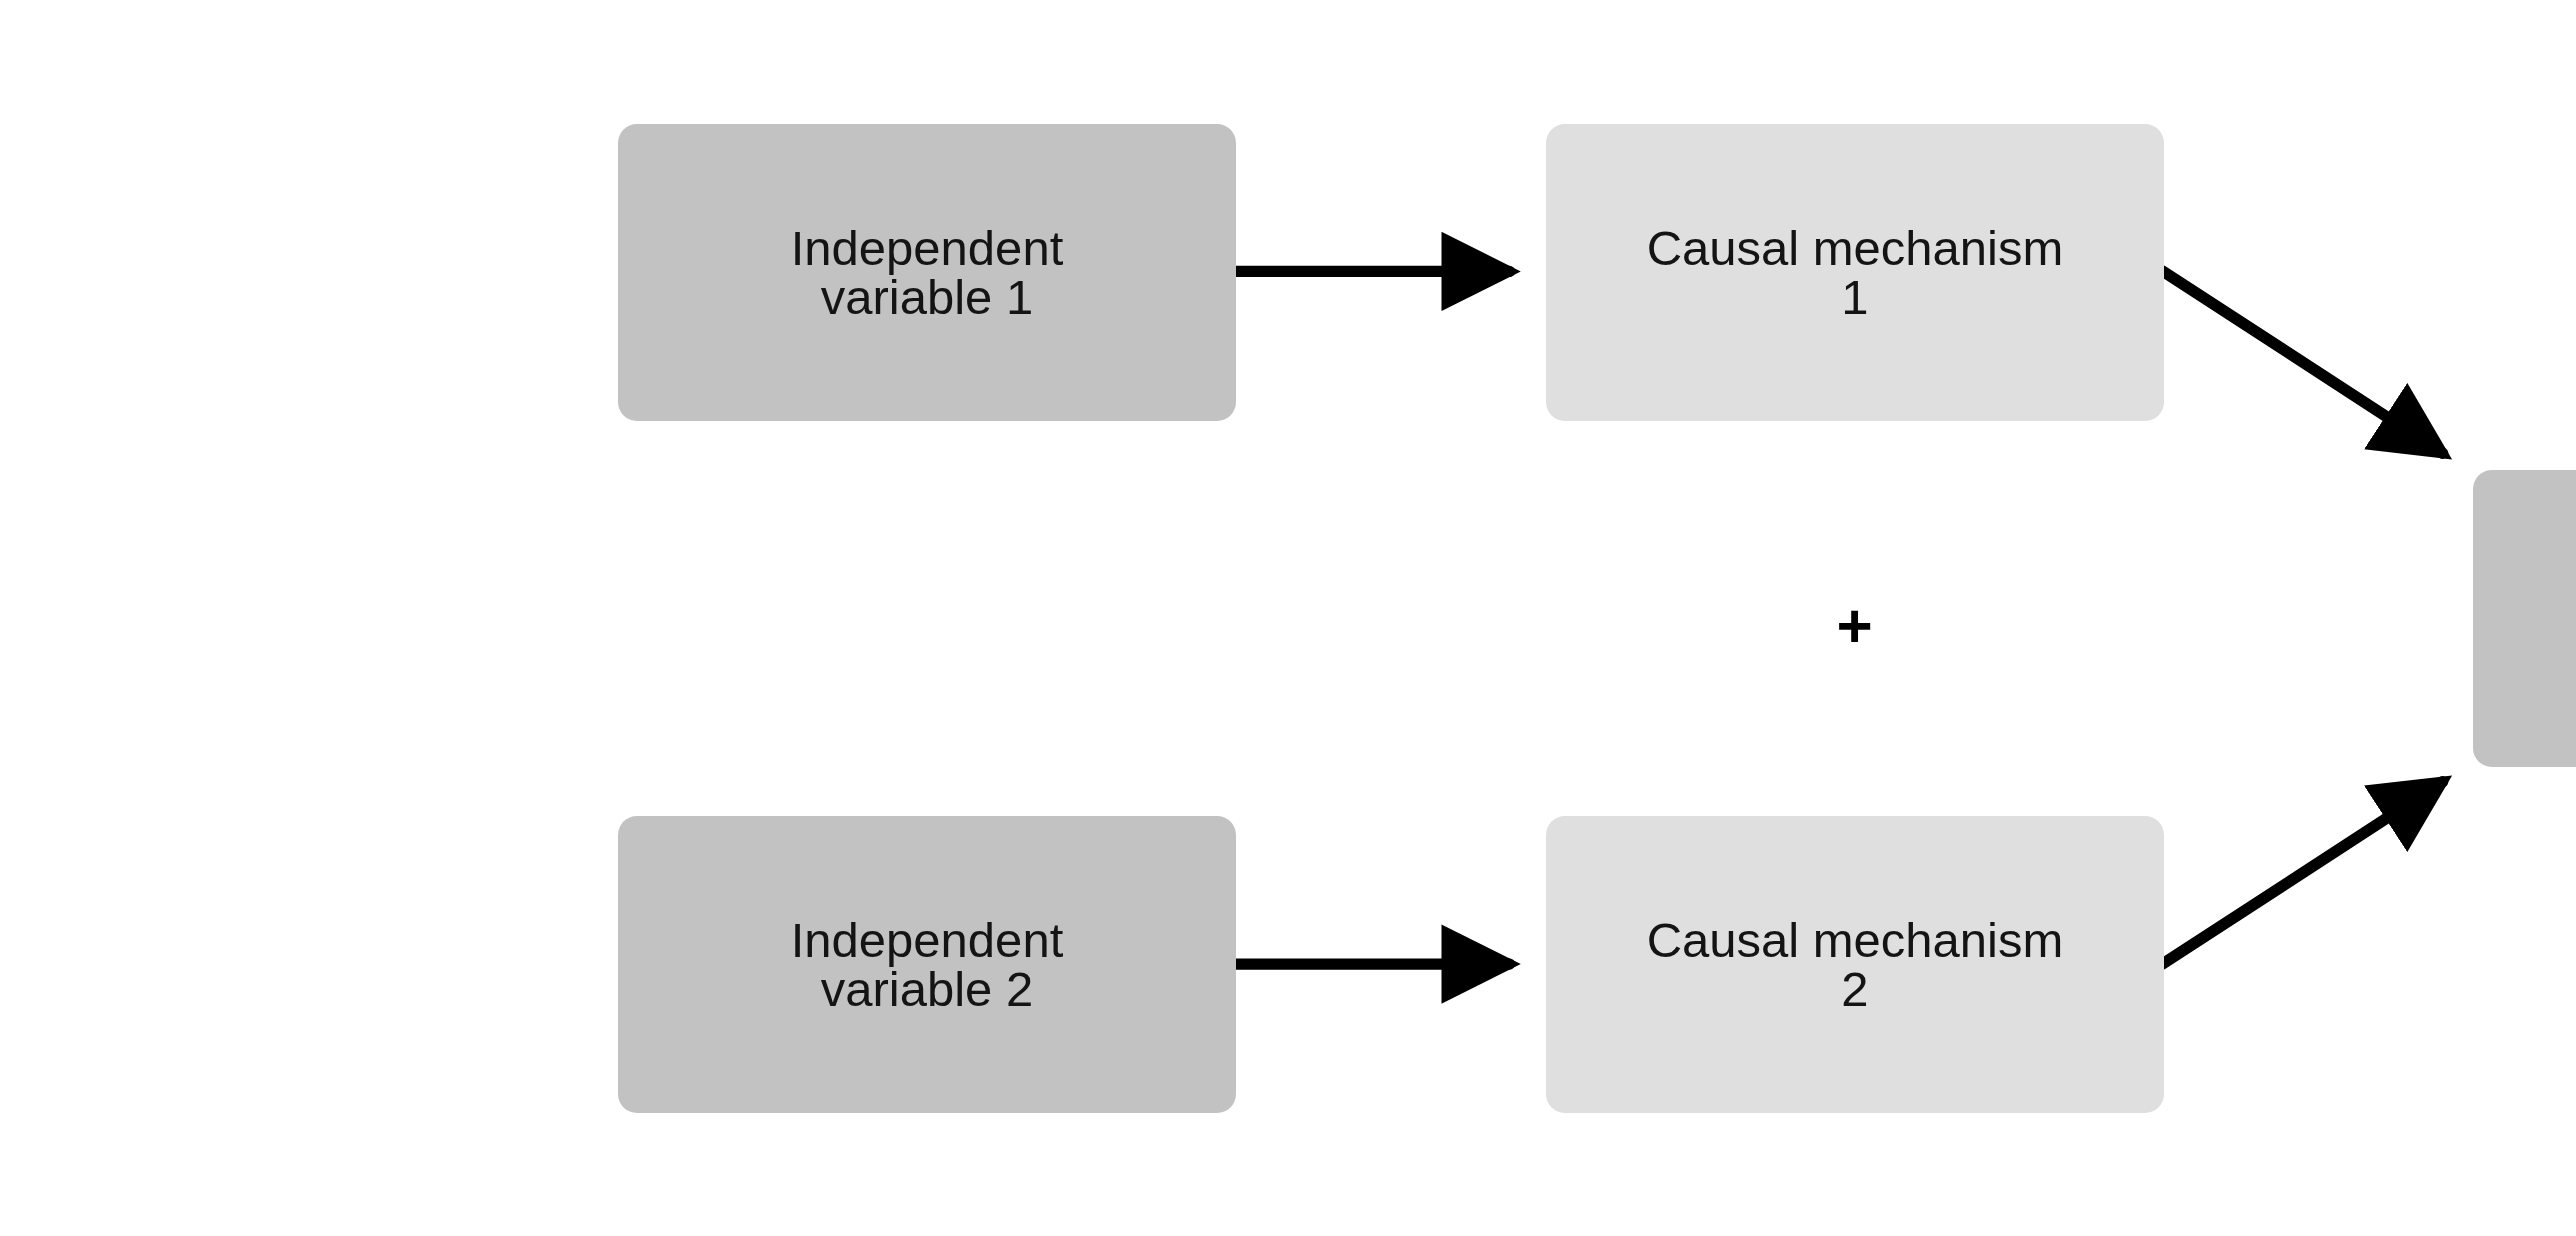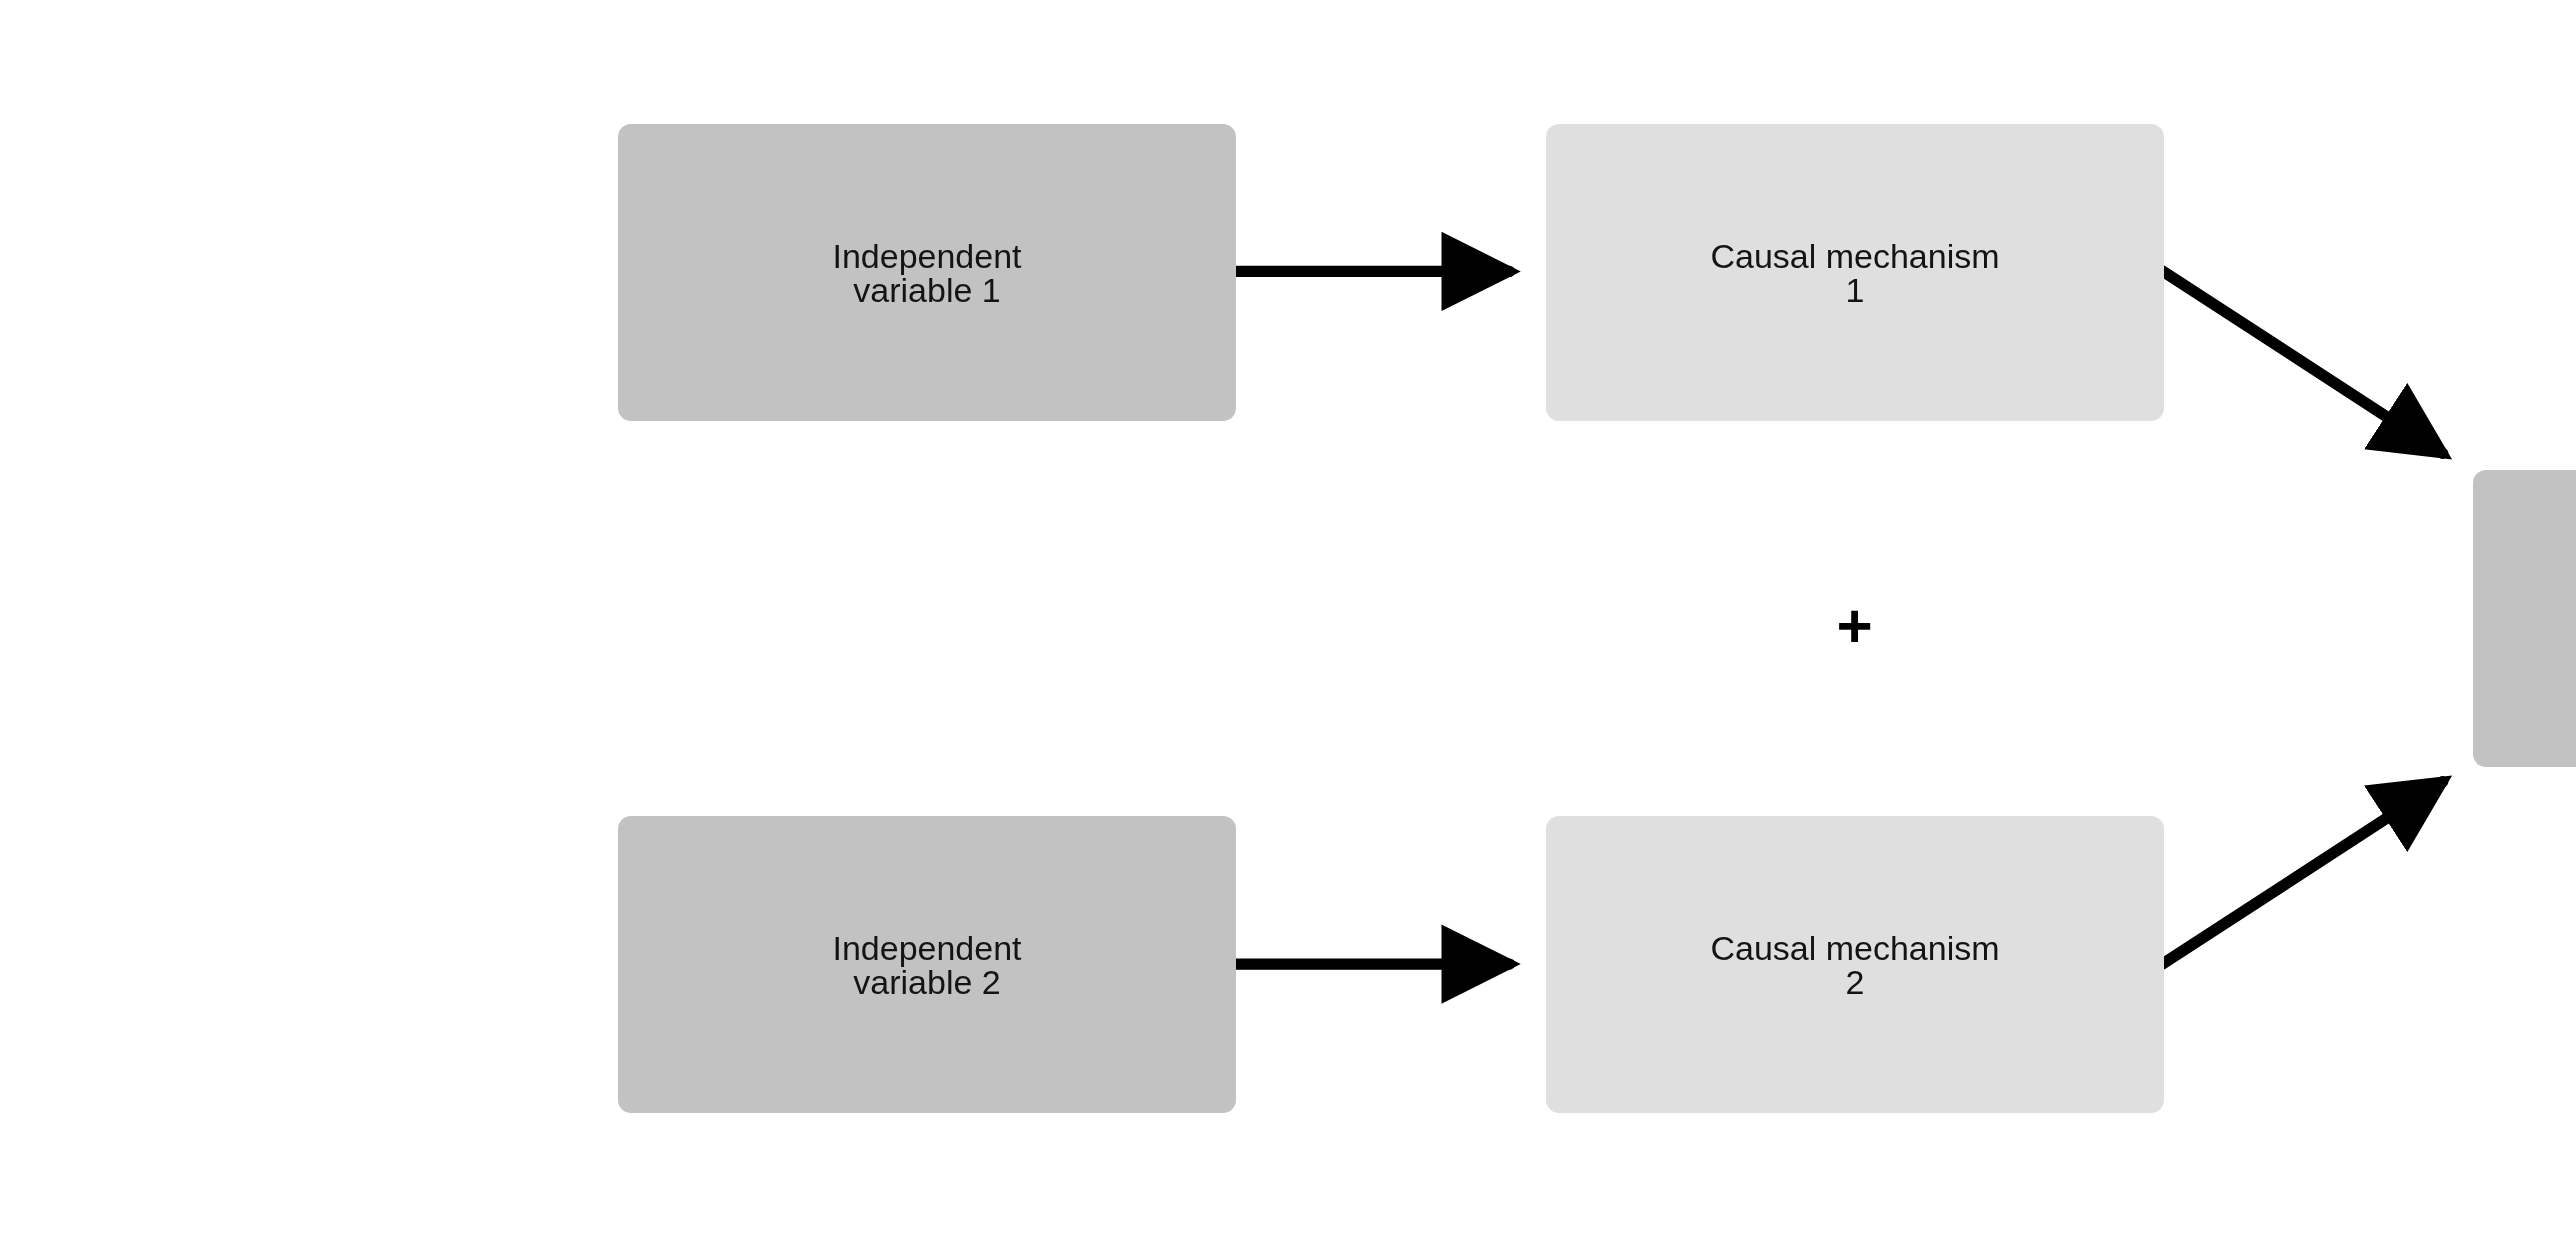--- a/index.html
+++ b/index.html
@@ -14,27 +14,27 @@
   #canvas {
     position: relative;
     width: 3709px;
     height: 1236px;
     background: #ffffff;
     overflow: hidden;
   }
   .node {
     position: absolute;
     box-sizing: border-box;
-    border-radius: 13px;
+    border-radius: 19px;
     display: flex;
     align-items: center;
     justify-content: center;
     text-align: center;
     color: #141414;
-    font-size: 34px;
+    font-size: 49px;
     line-height: 1.0;
     letter-spacing: 0px;
     user-select: none;
   }
   .node .label {
     display: block;
     white-space: pre-line;
     padding: 0 20.6px;
   }
   

